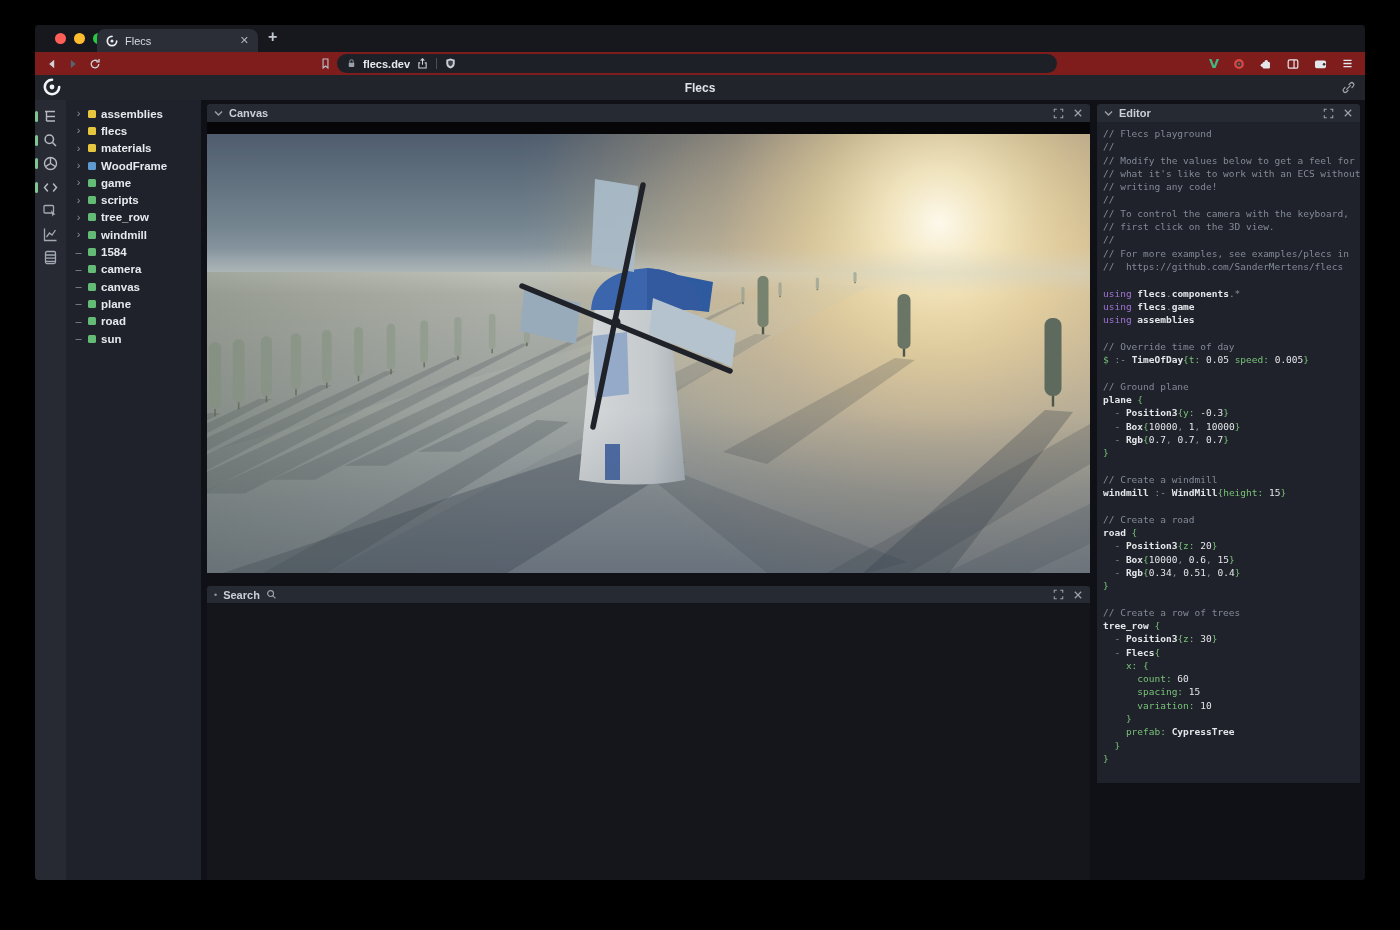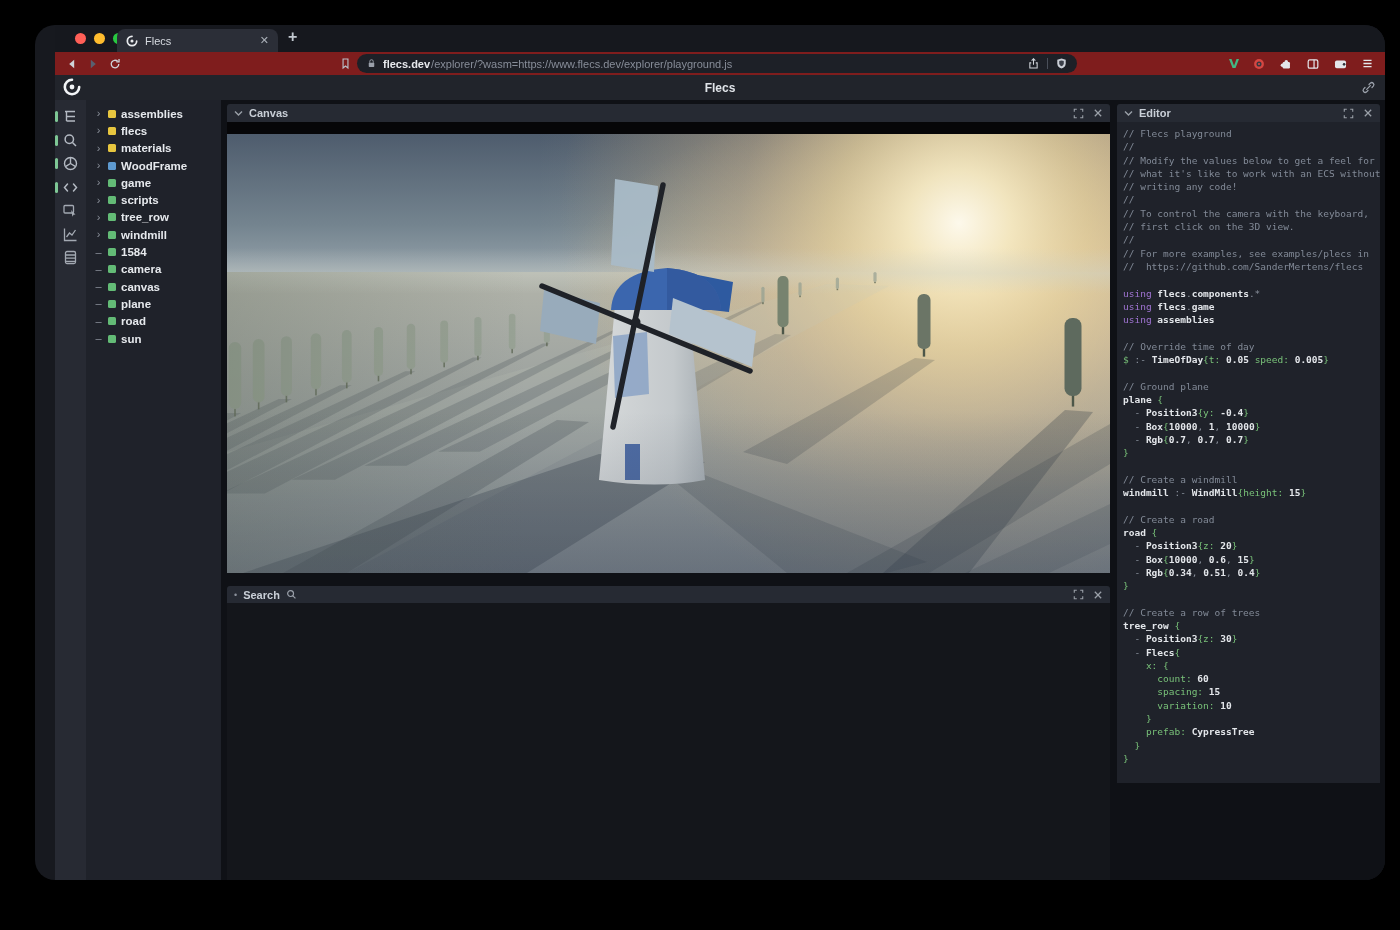--- a/index.html
+++ b/index.html
@@ -1,17 +1,17 @@
 <!DOCTYPE html>
 <html><head>
 <meta charset="utf-8">
 <style>
   html,body{margin:0;padding:0;}
   body{width:1400px;height:930px;background:#000;font-family:"Liberation Sans",sans-serif;position:relative;overflow:hidden;}
-  .window{position:absolute;left:35px;top:25px;width:1330px;height:855px;border-radius:20px;overflow:hidden;background:#17191f;padding-left:20px;}
+  .window{position:absolute;left:35px;top:25px;width:1330px;height:855px;border-radius:4px;overflow:hidden;background:#17191f;}
   
   .tabbar{height:27px;background:#16181e;position:relative;}
   .lights{position:absolute;left:20px;top:8px;display:flex;gap:8px;}
   .light{width:11px;height:11px;border-radius:50%;}
   .tab{position:absolute;left:62px;top:4px;width:161px;height:23px;background:#2b2e37;border-radius:8px 8px 0 0;display:flex;align-items:center;padding:0 9px;gap:7px;box-sizing:border-box;}
   .tab-title{font-size:11px;color:#d6dae0;flex:1;font-weight:500;}
   .tab-close{color:#aab0b8;font-size:11px;line-height:1;}
   .newtab{position:absolute;left:233px;top:3px;color:#c2c8d0;font-size:16px;font-weight:bold;}
   .toolbar{height:23px;background:#7f1d1d;position:relative;}
   .navbtn{position:absolute;top:3px;width:17px;height:17px;display:flex;align-items:center;justify-content:center;}
@@ -45,21 +45,21 @@
   .search-panel{position:absolute;left:6px;top:486px;width:883px;}
   .search-head{height:17px;}
   .search-body{height:277px;background:#14161b;}
   .sdot{color:#8b919b;font-size:9px;}
   .editor-panel{position:absolute;left:896px;top:4px;width:263px;}
   .editor-body{height:661px;background:#1f222a;padding:5px 0 0 6px;box-sizing:border-box;font-family:"DejaVu Sans Mono",monospace;font-size:9.5px;line-height:13.3px;overflow:hidden;}
   .cl{white-space:pre;height:13.3px;}
   .tk-c{color:#828a97;}
   .tk-k{color:#a175d4;}
   .tk-i{color:#e3e6ea;font-weight:bold;}
-  .tk-n{color:#e3e6ea;font-weight:bold;text-align:center;}
+  .tk-n{color:#e3e6ea;font-weight:normal;text-align:center;}
   .tk-g{color:#79c279;}
   .tk-p{color:#8a919d;}
   svg{display:block;}
 </style>
 </head>
 <body>
 
 <div class="window">
 
   <div class="tabbar">
@@ -104,21 +104,20 @@
         </svg>
     </span>
     <div class="urlbar">
       <span>
         <svg width="11" height="11" viewBox="0 0 16 16">
             <rect x="4" y="7" width="8" height="6" rx="1" fill="#9aa0aa"></rect>
             <path d="M5.5 7V5a2.5 2.5 0 0 1 5 0v2" stroke="#9aa0aa" stroke-width="1.4" fill="none"></path>
           </svg>
       </span>
       <span class="url-domain">flecs.dev</span>
-      <span class="url-path" style="margin-left:-5px">/explorer/?wasm=https://www.flecs.dev/explorer/playground.js</span>
       <span class="url-right">
         <span>
           <svg width="13" height="13" viewBox="0 0 16 16" fill="none" stroke="#cfd4da" stroke-width="1.3">
               <path d="M5.2 7.2H3.5v6.3h9V7.2h-1.7"></path>
               <path d="M8 2.2v7.2"></path>
               <path d="M5.7 4.5 8 2.2l2.3 2.3"></path>
             </svg>
         </span>
         <span class="url-sep"></span>
         <span>
@@ -524,21 +523,21 @@
             <div class="cl">&nbsp;</div>
             <div class="cl"><span class="tk-k">using </span><span class="tk-i">flecs</span><span class="tk-p">.</span><span class="tk-i">components</span><span class="tk-p">.*</span></div>
             <div class="cl"><span class="tk-k">using </span><span class="tk-i">flecs</span><span class="tk-p">.</span><span class="tk-i">game</span></div>
             <div class="cl"><span class="tk-k">using </span><span class="tk-i">assemblies</span></div>
             <div class="cl">&nbsp;</div>
             <div class="cl"><span class="tk-c">// Override time of day</span></div>
             <div class="cl"><span class="tk-g">$ </span><span class="tk-p">:- </span><span class="tk-i">TimeOfDay</span><span class="tk-g">{</span><span class="tk-g">t: </span><span class="tk-n">0.05 </span><span class="tk-g">speed: </span><span class="tk-n">0.005</span><span class="tk-g">}</span></div>
             <div class="cl">&nbsp;</div>
             <div class="cl"><span class="tk-c">// Ground plane</span></div>
             <div class="cl"><span class="tk-i">plane </span><span class="tk-g">{</span></div>
-            <div class="cl"><span class="tk-p">  - </span><span class="tk-i">Position3</span><span class="tk-g">{</span><span class="tk-g">y: </span><span class="tk-n">-0.4</span><span class="tk-g">}</span></div>
+            <div class="cl"><span class="tk-p">  - </span><span class="tk-i">Position3</span><span class="tk-g">{</span><span class="tk-g">y: </span><span class="tk-n">-0.3</span><span class="tk-g">}</span></div>
             <div class="cl"><span class="tk-p">  - </span><span class="tk-i">Box</span><span class="tk-g">{</span><span class="tk-n">10000</span><span class="tk-p">, </span><span class="tk-n">1</span><span class="tk-p">, </span><span class="tk-n">10000</span><span class="tk-g">}</span></div>
             <div class="cl"><span class="tk-p">  - </span><span class="tk-i">Rgb</span><span class="tk-g">{</span><span class="tk-n">0.7</span><span class="tk-p">, </span><span class="tk-n">0.7</span><span class="tk-p">, </span><span class="tk-n">0.7</span><span class="tk-g">}</span></div>
             <div class="cl"><span class="tk-g">}</span></div>
             <div class="cl">&nbsp;</div>
             <div class="cl"><span class="tk-c">// Create a windmill</span></div>
             <div class="cl"><span class="tk-i">windmill </span><span class="tk-p">:- </span><span class="tk-i">WindMill</span><span class="tk-g">{</span><span class="tk-g">height: </span><span class="tk-n">15</span><span class="tk-g">}</span></div>
             <div class="cl">&nbsp;</div>
             <div class="cl"><span class="tk-c">// Create a road</span></div>
             <div class="cl"><span class="tk-i">road </span><span class="tk-g">{</span></div>
             <div class="cl"><span class="tk-p">  - </span><span class="tk-i">Position3</span><span class="tk-g">{</span><span class="tk-g">z: </span><span class="tk-n">20</span><span class="tk-g">}</span></div>

